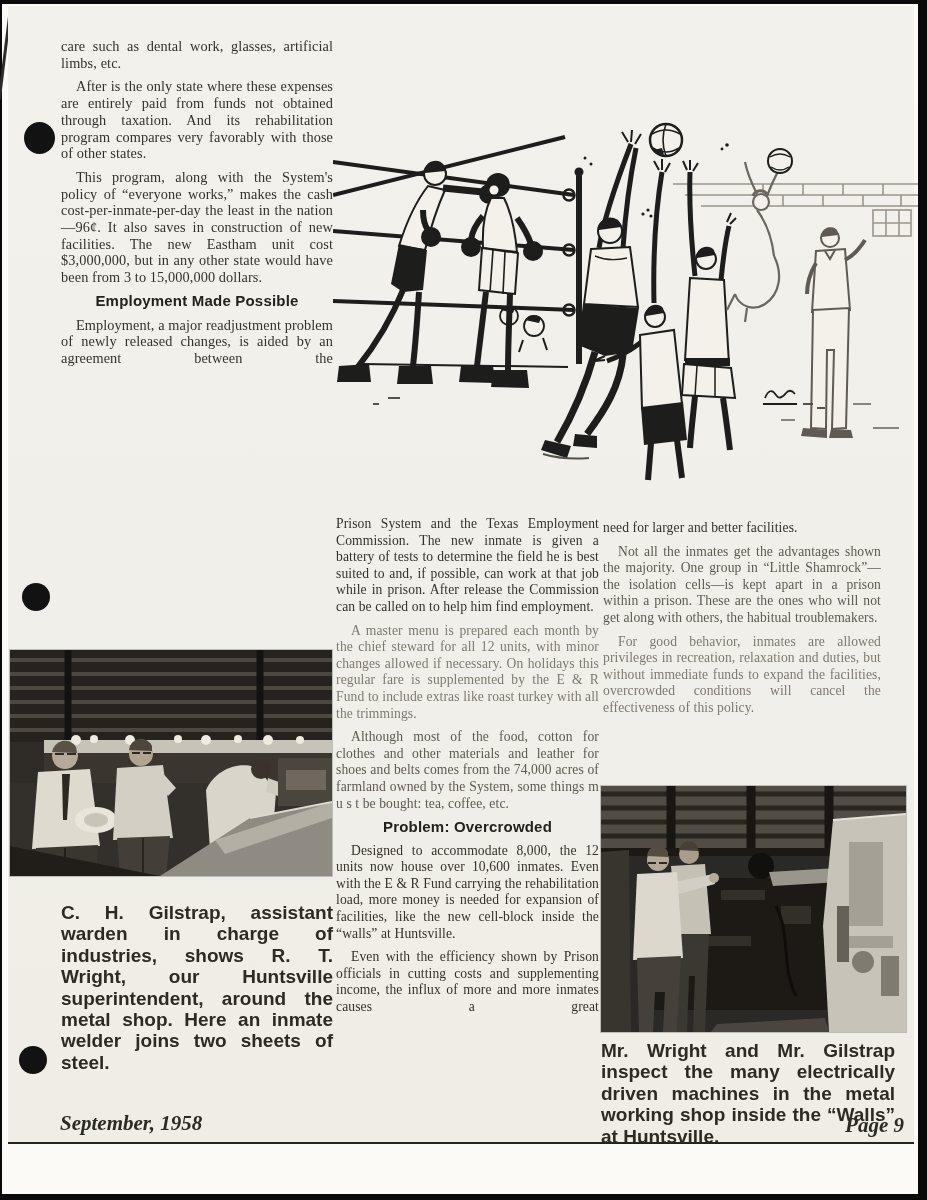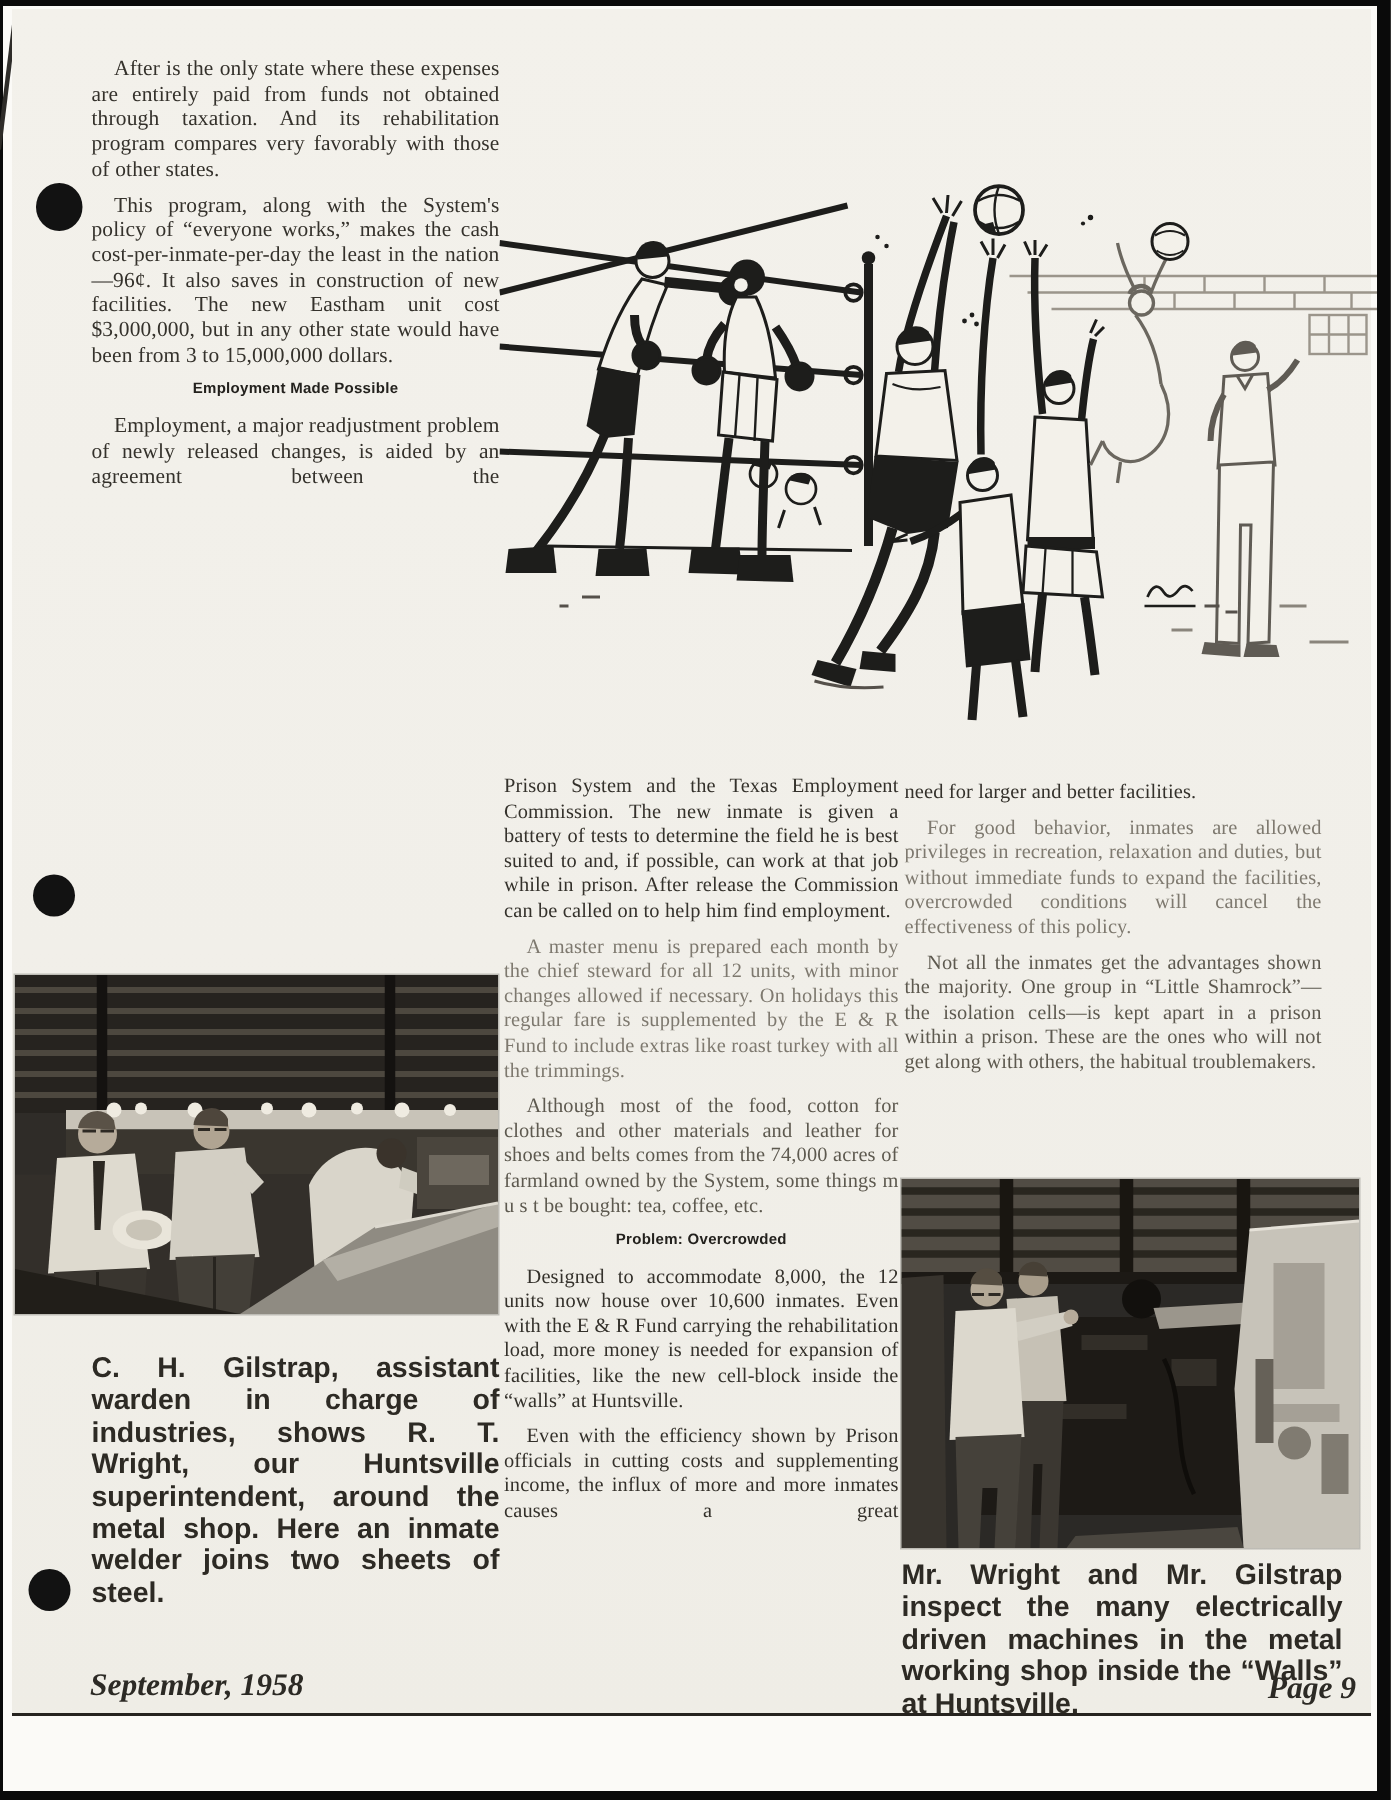--- a/index.html
+++ b/index.html
@@ -18,21 +18,21 @@
 
   .textcol{position:absolute;color:#34312b;text-align:justify;letter-spacing:.1px;}
   .textcol p{margin:0 0 7px 0;}
   .col1{left:53px;top:32px;width:272px;font-size:14.3px;line-height:16.7px;}
   .col2{left:328px;top:510px;width:263px;font-size:13.6px;line-height:16.6px;}
   .col3{left:595px;top:514px;width:278px;font-size:13.6px;line-height:16.6px;}
   .indent{text-indent:15px;}
   .runover{text-align-last:justify;}
   .faded{color:#7e796f;}
   .semifaded{color:#5d594f;}
-  .heading{font-family:"Liberation Sans",sans-serif;font-weight:700;font-size:10px;
+  .heading{font-family:"Liberation Sans",sans-serif;font-weight:700;font-size:15px;
            color:#23211d;text-align:center;letter-spacing:.2px;margin:12px 0 9px 0;
            text-indent:0;text-align-last:center;}
   .caption{position:absolute;font-family:"Liberation Sans",sans-serif;font-weight:700;
            font-size:19px;line-height:21.4px;color:#2d2a24;text-align:justify;margin:0;}
   .caption-left{left:53px;top:896px;width:272px;}
   .caption-right{left:593px;top:1034px;width:294px;}
   .illustration{position:absolute;left:325px;top:92px;width:585px;height:385px;}
   .photo{position:absolute;box-shadow:0 0 0 1px rgba(40,38,33,.25);}
   .photo-left{left:2px;top:644px;width:322px;height:226px;}
   .photo-right{left:593px;top:780px;width:305px;height:246px;}
@@ -45,20 +45,21 @@
 </head>
 <body>
 
 <div class="scan">
   <div class="backing"></div>
   <div class="corner-mark"></div>
 
   <div class="paper">
 
     <div class="textcol col1">
+      <p>care such as dental work, glasses, artificial limbs, etc.</p>
       <p class="indent">After is the only state where these expenses are entirely paid from funds not obtained through taxation. And its rehabilitation program compares very favorably with those of other states.</p>
       <p class="indent">This program, along with the System's policy of “everyone works,” makes the cash cost-per-inmate-per-day the least in the nation—96¢. It also saves in construction of new facilities. The new Eastham unit cost $3,000,000, but in any other state would have been from 3 to 15,000,000 dollars.</p>
       <p class="heading">Employment Made Possible</p>
       <p class="indent runover">Employment, a major readjustment problem of newly released changes, is aided by an agreement between the</p>
     </div>
 
     <div class="illustration">
       <svg width="585" height="385" viewBox="0 0 585 385">
 
         <g stroke="#9b958b" stroke-width="1.6" fill="none">
@@ -208,22 +209,22 @@
       <p>Prison System and the Texas Employment Commission. The new inmate is given a battery of tests to determine the field he is best suited to and, if possible, can work at that job while in prison. After release the Commission can be called on to help him find employment.</p>
       <p class="indent faded">A master menu is prepared each month by the chief steward for all 12 units, with minor changes allowed if necessary. On holidays this regular fare is supplemented by the E &amp; R Fund to include extras like roast turkey with all the trimmings.</p>
       <p class="indent semifaded">Although most of the food, cotton for clothes and other materials and leather for shoes and belts comes from the 74,000 acres of farmland owned by the System, some things m u s t be bought: tea, coffee, etc.</p>
       <p class="heading">Problem: Overcrowded</p>
       <p class="indent">Designed to accommodate 8,000, the 12 units now house over 10,600 inmates. Even with the E &amp; R Fund carrying the rehabilitation load, more money is needed for expansion of facilities, like the new cell-block inside the “walls” at Huntsville.</p>
       <p class="indent runover">Even with the efficiency shown by Prison officials in cutting costs and supplementing income, the influx of more and more inmates causes a great</p>
     </div>
 
     <div class="textcol col3">
       <p>need for larger and better facilities.</p>
+      <p class="indent semifaded">Not all the inmates get the advantages shown the majority. One group in “Little Shamrock”—the isolation cells—is kept apart in a prison within a prison. These are the ones who will not get along with others, the habitual troublemakers.</p>
       <p class="indent faded">For good behavior, inmates are allowed privileges in recreation, relaxation and duties, but without immediate funds to expand the facilities, overcrowded conditions will cancel the effectiveness of this policy.</p>
-      <p class="indent semifaded">Not all the inmates get the advantages shown the majority. One group in “Little Shamrock”—the isolation cells—is kept apart in a prison within a prison. These are the ones who will not get along with others, the habitual troublemakers.</p>
     </div>
 
     <div class="photo photo-left">
       <svg width="322" height="226" viewBox="0 0 322 226">
         <rect width="322" height="226" fill="#2f2c28"></rect>
         <rect width="322" height="92" fill="#26231f"></rect>
         <g stroke="#4d483f" stroke-width="4">
           <path d="M0,10 H322 M0,24 H322 M0,38 H322 M0,52 H322 M0,66 H322 M0,80 H322"></path>
         </g>
         <g stroke="#141210" stroke-width="7">

